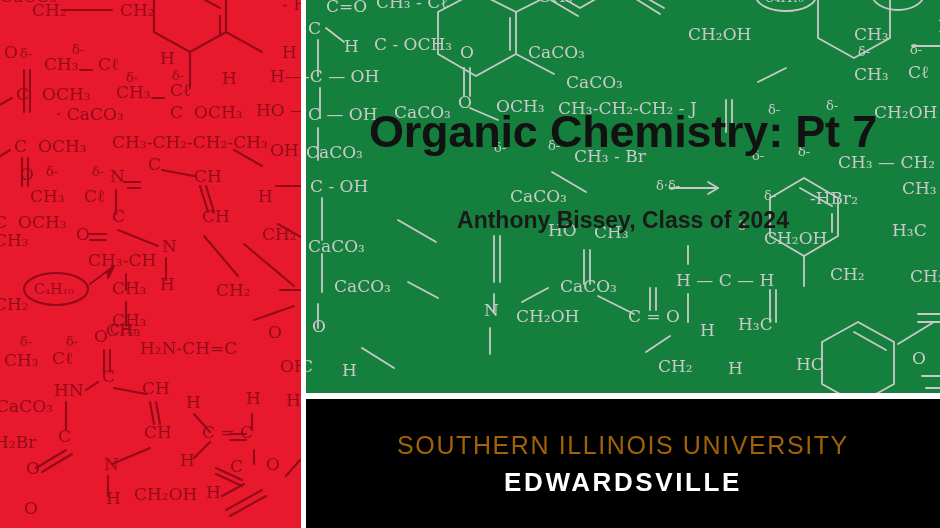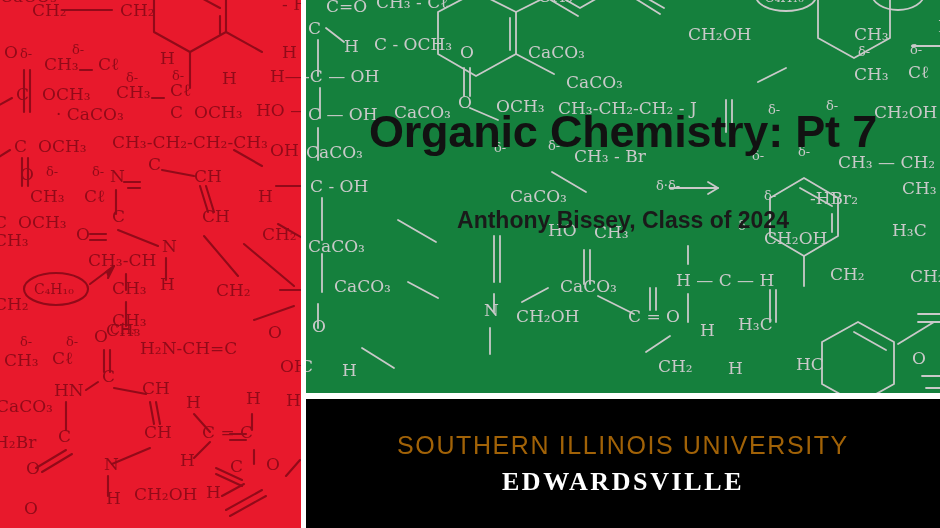--- a/index.html
+++ b/index.html
@@ -51,21 +51,21 @@
     position:absolute;left:306px;top:399px;width:634px;height:129px;
     background:#000000;
     display:flex;flex-direction:column;align-items:center;justify-content:center;
   }
   #logo-line1{
     color:#a16207;font-size:25px;line-height:30px;font-weight:400;
     letter-spacing:1.6px;white-space:nowrap;
   }
   #logo-line2{
     color:#ffffff;font-size:26px;line-height:30px;font-weight:bold;
-    letter-spacing:2.6px;white-space:nowrap;margin-top:7px;font-family:Liberation Serif, serif;
+    letter-spacing:2.6px;white-space:nowrap;margin-top:7px;
   }
   .doodle text{font-family:"DejaVu Serif", serif;}
 </style>
 </head>
 <body>
 
 <div id="slide">
 
   <div id="red-panel">
     <svg class="doodle" viewBox="0 0 320 560" xmlns="http://www.w3.org/2000/svg" fill="none" stroke="currentColor" stroke-width="2.1" stroke-linecap="round" stroke-linejoin="round">

